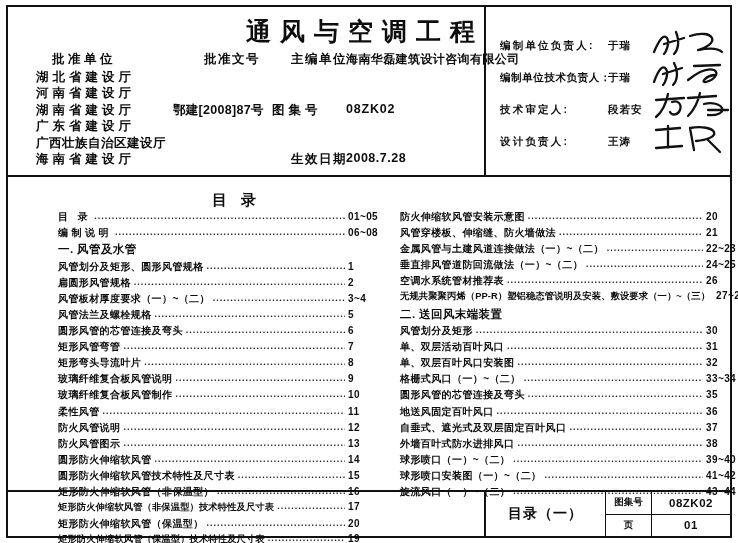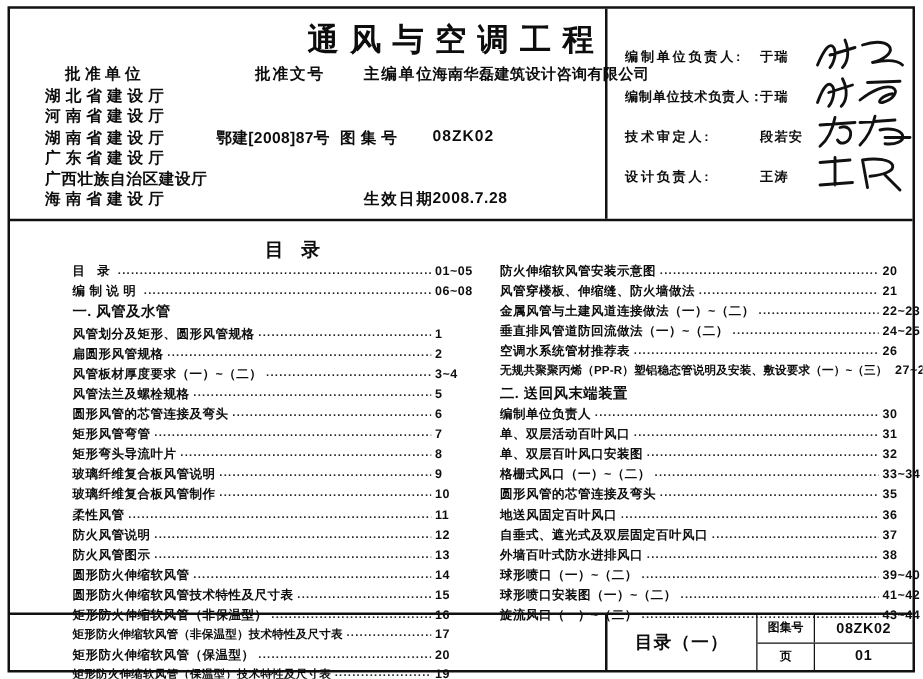--- a/index.html
+++ b/index.html
@@ -457,21 +457,21 @@
         </div>
         <div class="toc-line small">
           <span class="t-label">无规共聚聚丙烯（PP-R）塑铝稳态管说明及安装、敷设要求（一）~（三）</span>
           <span class="t-dots">................................................................................................</span>
           <span class="t-page">27~29</span>
         </div>
         <div class="toc-line section">
           <span class="t-label">二. 送回风末端装置</span>
         </div>
         <div class="toc-line">
-          <span class="t-label">编制单位负责人</span>
+          <span class="t-label">风管划分及矩形</span>
           <span class="t-dots">................................................................................................</span>
           <span class="t-page">30</span>
         </div>
         <div class="toc-line">
           <span class="t-label">单、双层活动百叶风口</span>
           <span class="t-dots">................................................................................................</span>
           <span class="t-page">31</span>
         </div>
         <div class="toc-line">
           <span class="t-label">单、双层百叶风口安装图</span>

